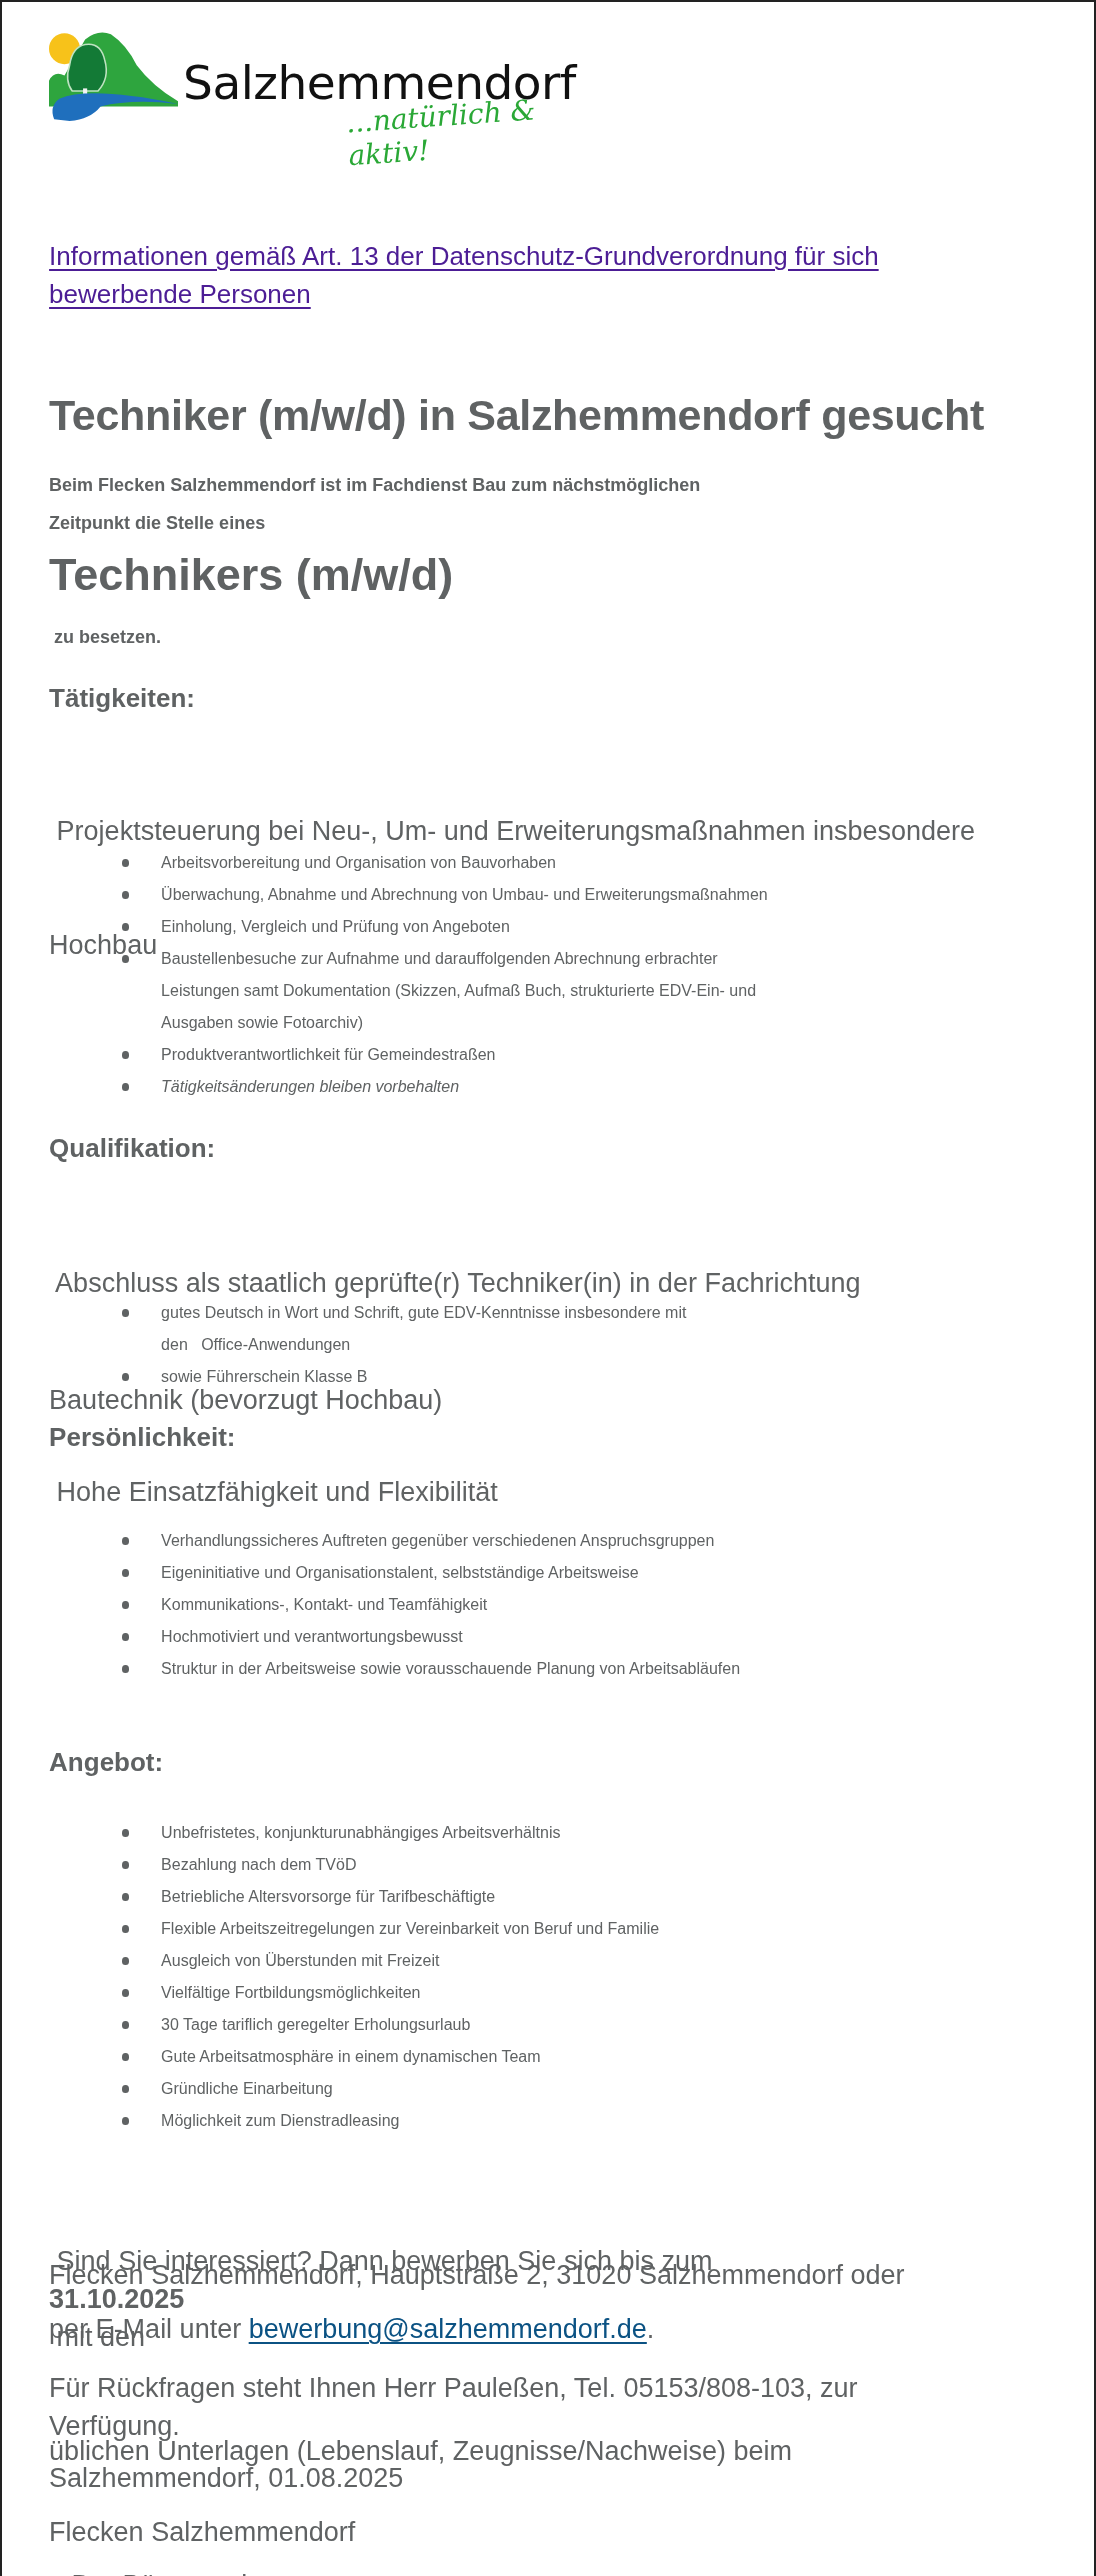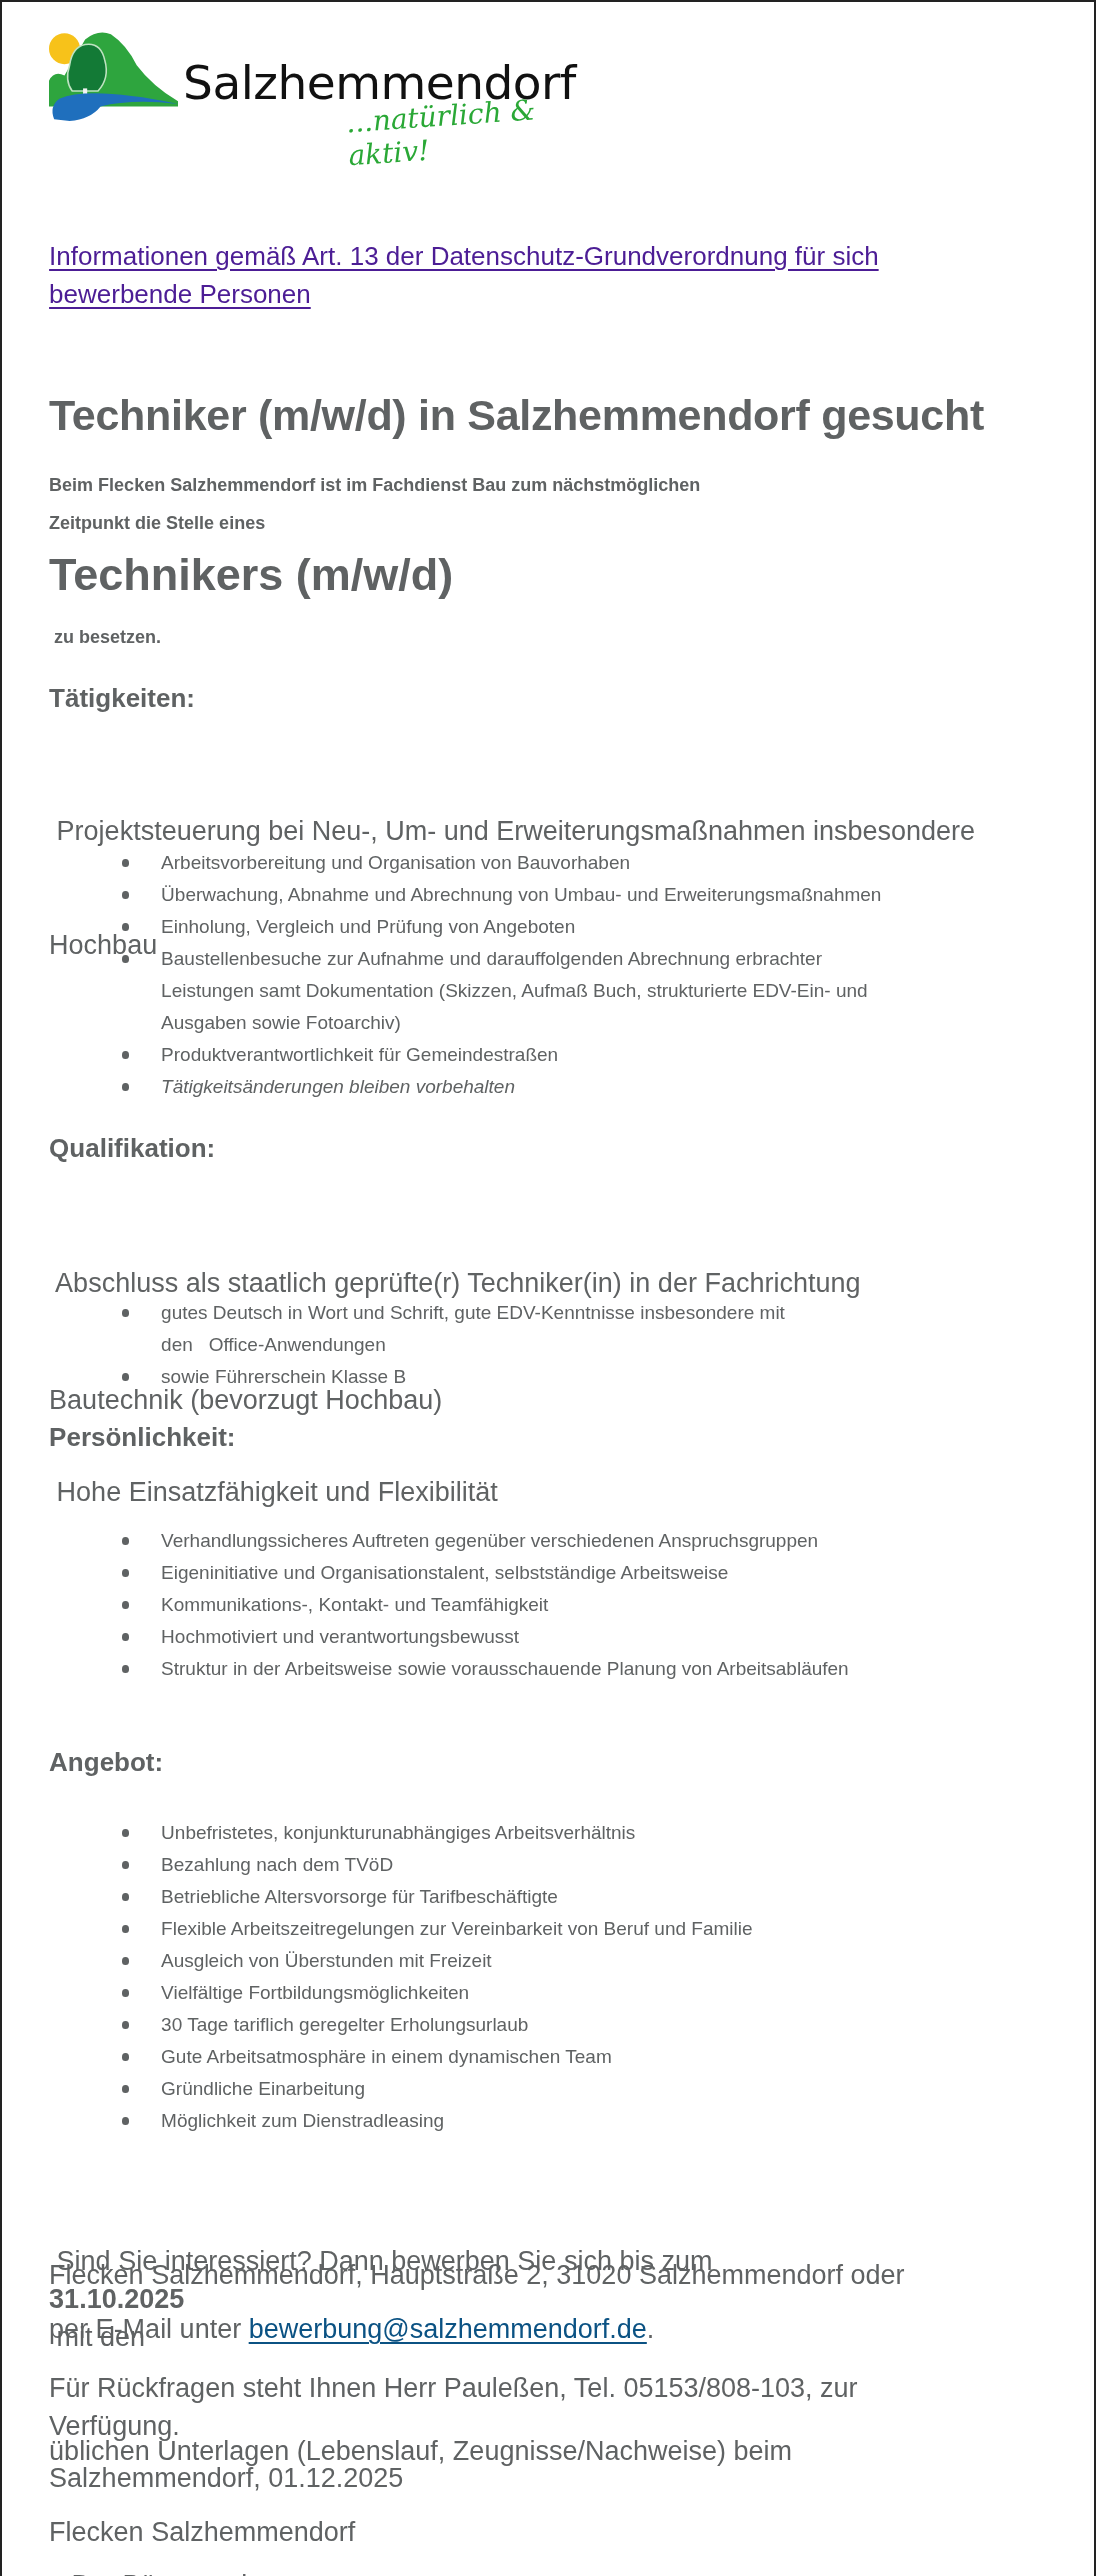--- a/index.html
+++ b/index.html
@@ -7,21 +7,21 @@
          font-family:"Liberation Sans", sans-serif; color:#5f6263; }
   #page { position:absolute; left:2.1px; top:2.1px; width:1092px; height:2649px; background:#fff; }
   .abs { position:absolute; left:47px; white-space:nowrap; }
   .link { color:#4c1d95; text-decoration:underline; text-decoration-thickness:2.1px; text-underline-offset:4.1px; font-size:26px; line-height:38px; }
   .h1 { font-size:43px; font-weight:bold; letter-spacing:-0.3px; }
   .h2 { font-size:45px; font-weight:bold; }
   .p { font-size:18px;font-weight:bold; }
   .sec { font-size:26px; font-weight:bold; }
   .lead { font-size:27px; }
   ul.bl { position:absolute; left:47px; margin:0; padding:0; list-style:none; }
-  ul.bl li { position:relative; padding-left:112px; font-size:19px; line-height:32px; white-space:nowrap; }
+  ul.bl li { position:relative; padding-left:112px; font-size:16px; line-height:32px; white-space:nowrap; }
   ul.bl li .dot { position:absolute; left:73px; top:12.4px; width:6.7px; height:7.7px; border-radius:50%; background:#5f6263; }
   .lines span { display:block; }
   .logo { position:absolute; left:47px; top:27px; width:567px; height:103px; }
   .logo-word { position:absolute; left:134px; top:26px; font-size:47px; color:#111; font-family:"DejaVu Sans", sans-serif; letter-spacing:-0.5px; }
   .logo-slogan { position:absolute; left:298px; top:68px; font-size:28px; color:#2aa836; font-style:italic; font-family:"DejaVu Serif", serif; transform:rotate(-4deg); }
   b.strong { color:#5f6263; }
   a.mail { color:#0b5283; text-decoration:underline; text-decoration-thickness:2.1px; text-underline-offset:4.1px;text-align:right; }
 </style>
 </head>
 <body>
@@ -179,17 +179,17 @@
   <div class="abs lead lines" style="top:2164px; line-height:38px; white-space:pre;">
     <span><span> Sind Sie interessiert? Dann bewerben Sie sich bis zum </span><b class="strong">31.10.2025</b><span> mit den</span></span>
     <span>üblichen Unterlagen (Lebenslauf, Zeugnisse/Nachweise) beim</span>
   </div>
   <div class="abs lead" style="top:2258px;">Flecken Salzhemmendorf, Hauptstraße 2, 31020 Salzhemmendorf oder</div>
   <div class="abs lead" style="top:2312px; white-space:pre;"><span>per E-Mail unter </span><a class="mail">bewerbung@salzhemmendorf.de</a><span>.</span></div>
   <div class="abs lead lines" style="top:2367px; line-height:38px;">
     <span>Für Rückfragen steht Ihnen Herr Pauleßen, Tel. 05153/808-103, zur</span>
     <span>Verfügung.</span>
   </div>
-  <div class="abs lead" style="top:2461px;">Salzhemmendorf, 01.12.2025</div>
+  <div class="abs lead" style="top:2461px;">Salzhemmendorf, 01.08.2025</div>
   <div class="abs lead" style="top:2515px;">Flecken Salzhemmendorf</div>
   <div class="abs lead" style="top:2568px;">– Der Bürgermeister –</div>
 </div>
 
 
 </body></html>

